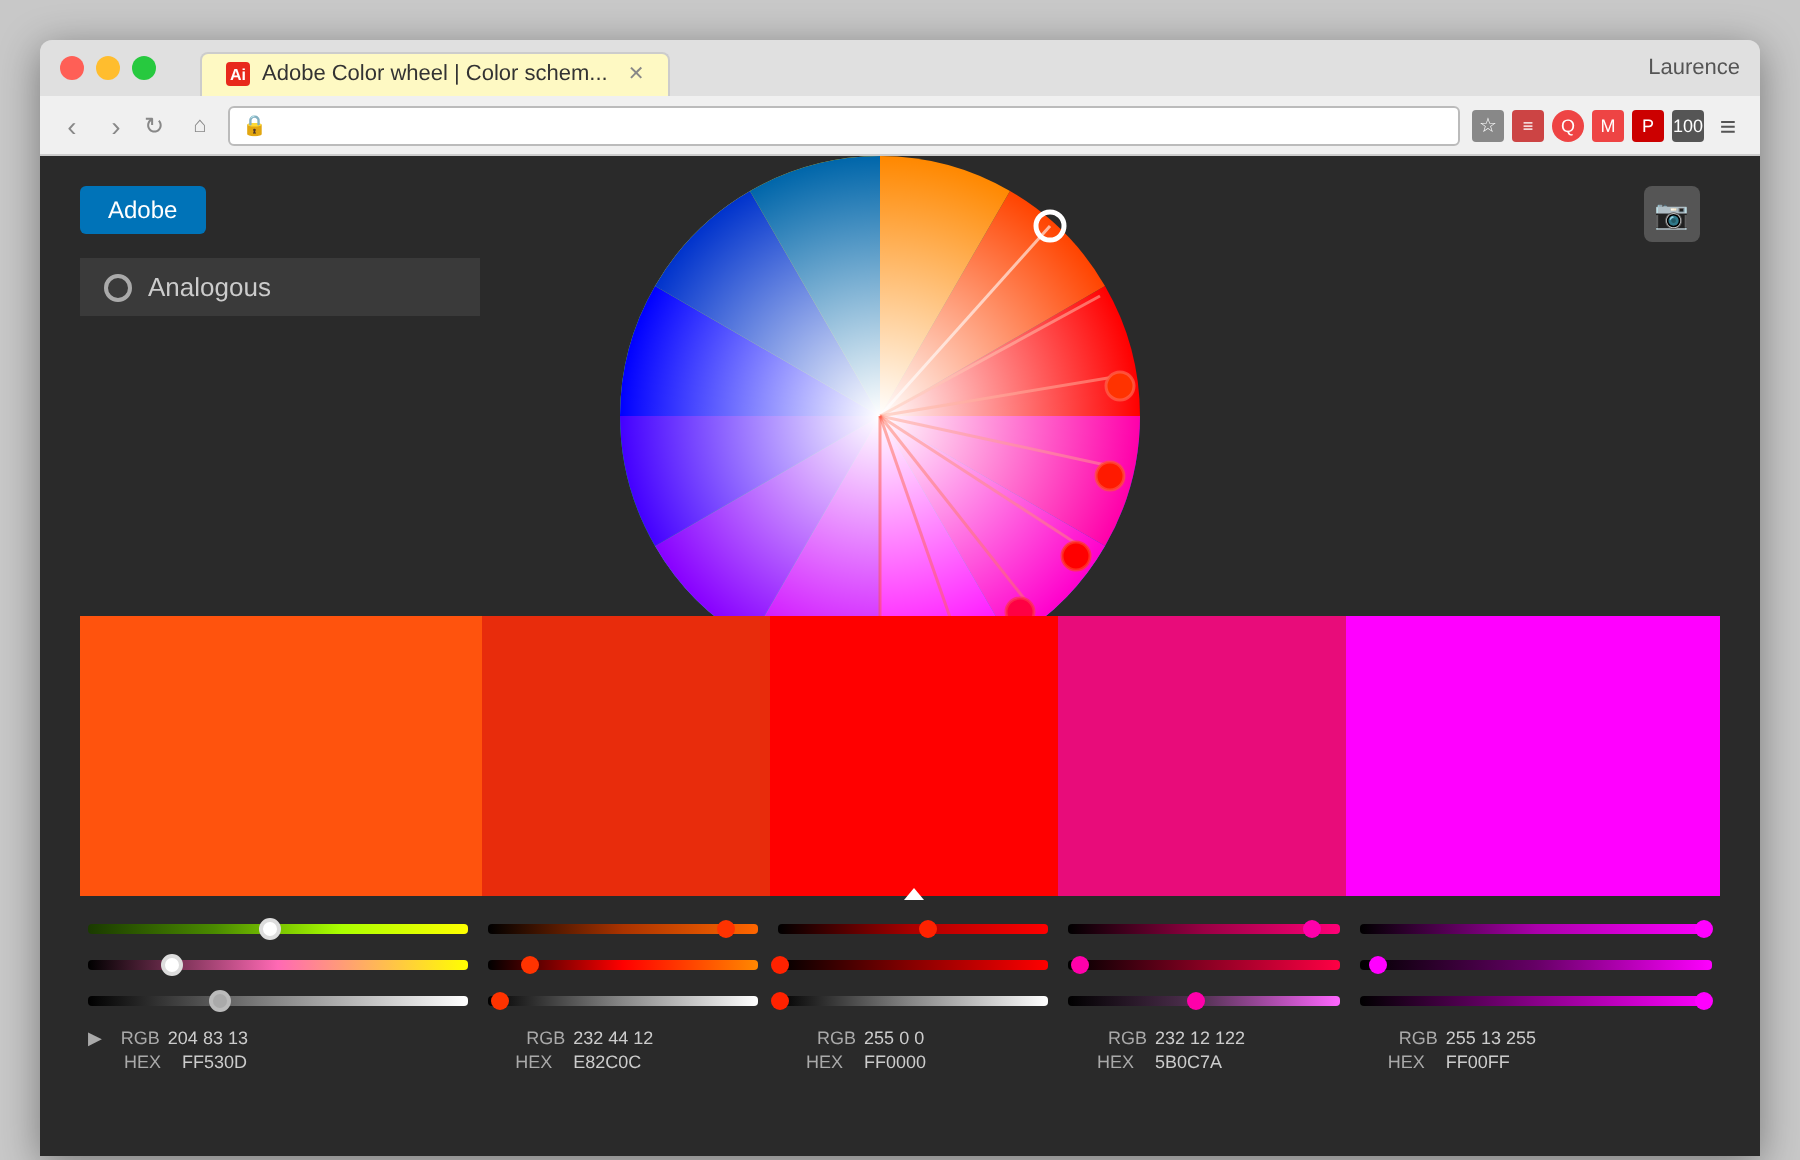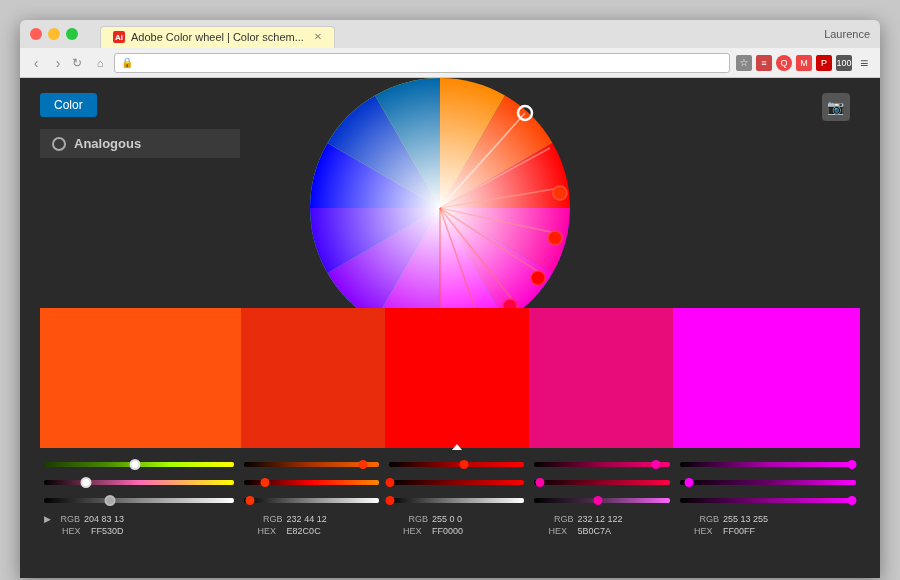--- a/index.html
+++ b/index.html
@@ -198,21 +198,20 @@
     .radio-circle {
       width: 14px; height: 14px;
       border: 2px solid #aaa;
       border-radius: 50%;
       display: flex; align-items: center; justify-content: center;
     }
 
     .analogous-text {
       color: #ccc;
       font-size: 13px;
-      font-weight: bold;
     }
 
     
     .color-wheel-container {
       position: absolute;
       left: 280px;
       top: -10px;
       width: 280px;
       height: 280px;
     }
@@ -342,21 +341,21 @@
       <div class="toolbar-icon" style="background:#e44;">M</div>
       <div class="toolbar-icon" style="background:#c00;">P</div>
       <div class="toolbar-icon" style="background:#555;">100</div>
       <div class="toolbar-icon" style="background:transparent;color:#555;font-size:14px;">≡</div>
     </div>
   </div>
 
   <div class="app-content">
 
     <div class="left-panel">
-      <button class="save-btn">Color</button>
+      <button class="save-btn">Adobe</button>
 
 
       <div class="analogous-item">
         <div class="radio-circle"></div>
         <span class="analogous-text">Analogous</span>
       </div>
     </div>
 
     <div class="camera-icon">
       <span style="font-size:14px;">📷</span>

